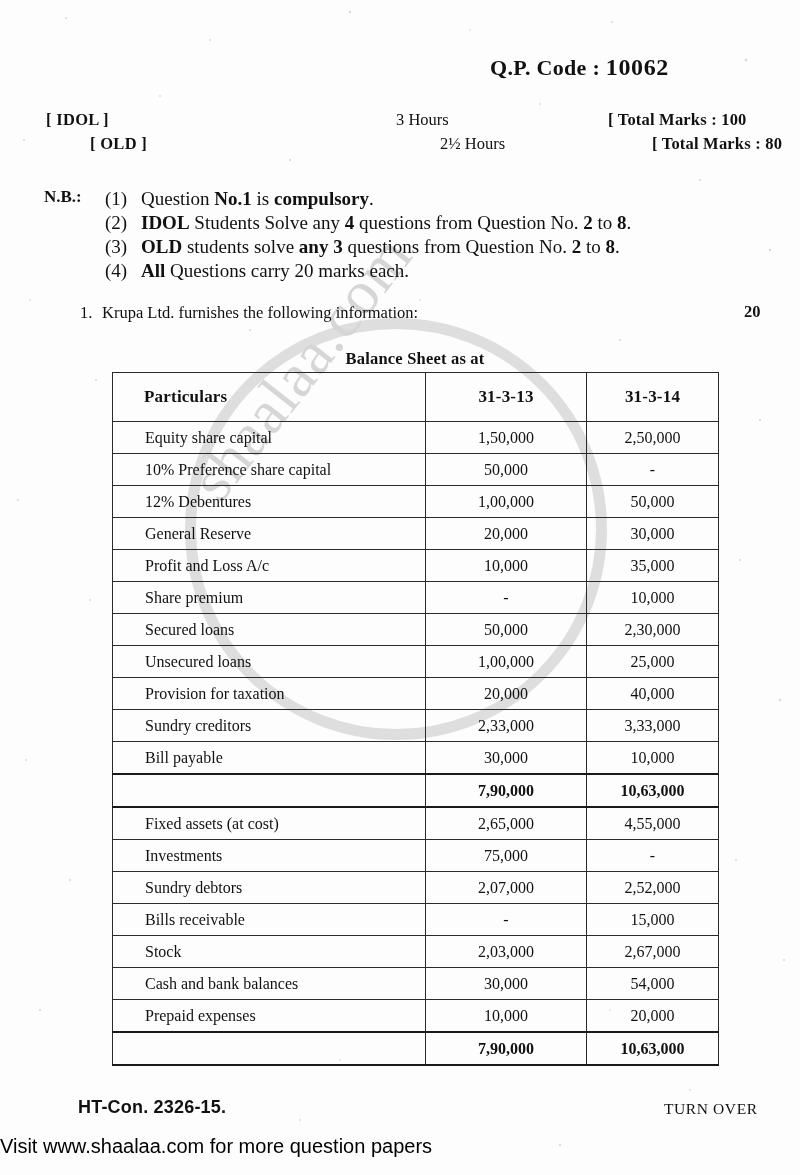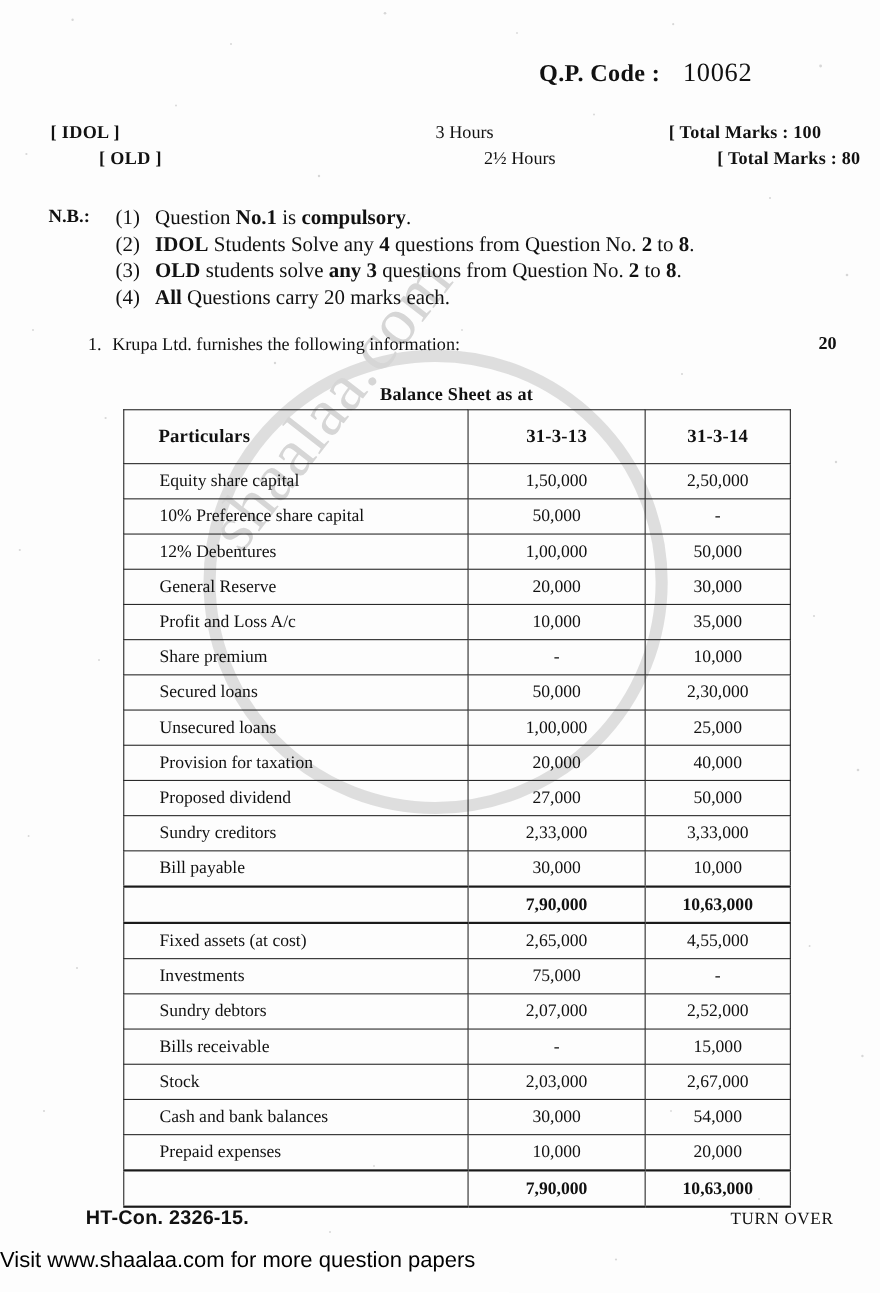--- a/index.html
+++ b/index.html
@@ -68,21 +68,21 @@
   
   .qp-code {
     position: absolute;
     left: 490px;
     top: 54px;
     font-size: 22px;
     letter-spacing: .3px;
     white-space: nowrap;
   }
   .qp-code .lbl { font-weight: 700; }
-  .qp-code .num { font-weight: 400; font-size: 24px; letter-spacing: .6px; margin-left: 15px; }
+  .qp-code .num { font-weight: 700; font-size: 24px; letter-spacing: .6px; }
 
   .hdr-row {
     position: absolute;
     left: 0;
     width: 768px;
     height: 22px;
     font-size: 16.5px;
   }
   .hdr-row.r1 { top: 110px; }
   .hdr-row.r2 { top: 134px; margin-left: 44px; }
@@ -377,25 +377,20 @@
             <td class="cell-part">Unsecured loans</td>
             <td class="cell-num">1,00,000</td>
             <td class="cell-num">25,000</td>
           </tr>
           <tr>
             <td class="cell-part">Provision for taxation</td>
             <td class="cell-num">20,000</td>
             <td class="cell-num">40,000</td>
           </tr>
           <tr>
-            <td class="cell-part">Proposed dividend</td>
-            <td class="cell-num">27,000</td>
-            <td class="cell-num">50,000</td>
-          </tr>
-          <tr>
             <td class="cell-part">Sundry creditors</td>
             <td class="cell-num">2,33,000</td>
             <td class="cell-num">3,33,000</td>
           </tr>
           <tr>
             <td class="cell-part">Bill payable</td>
             <td class="cell-num">30,000</td>
             <td class="cell-num">10,000</td>
           </tr>
           <tr class="total-row">

